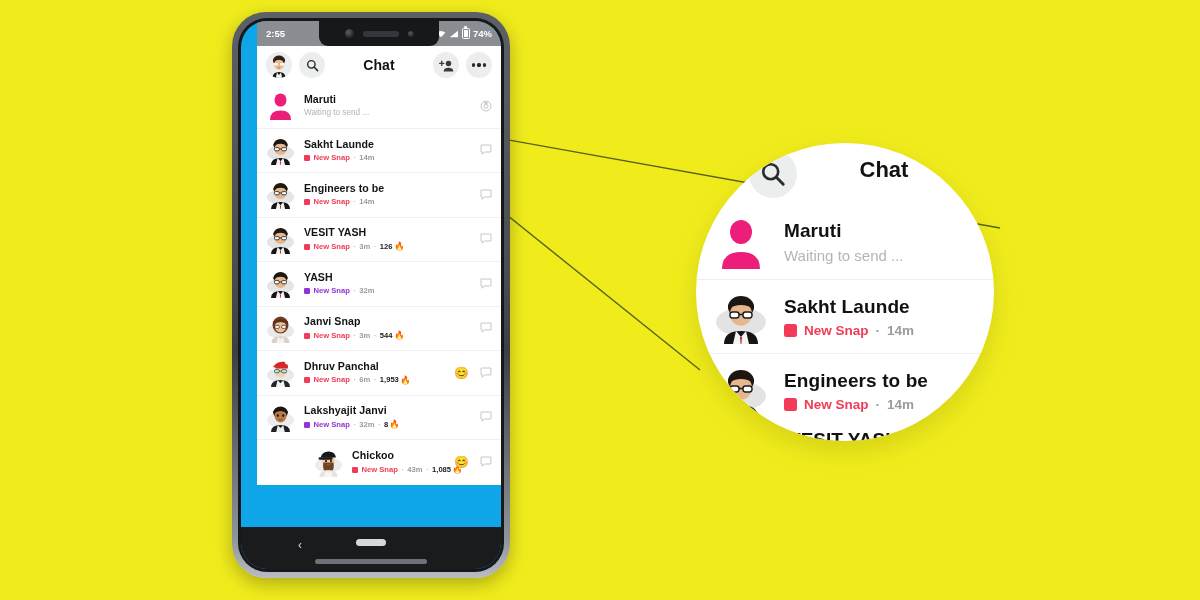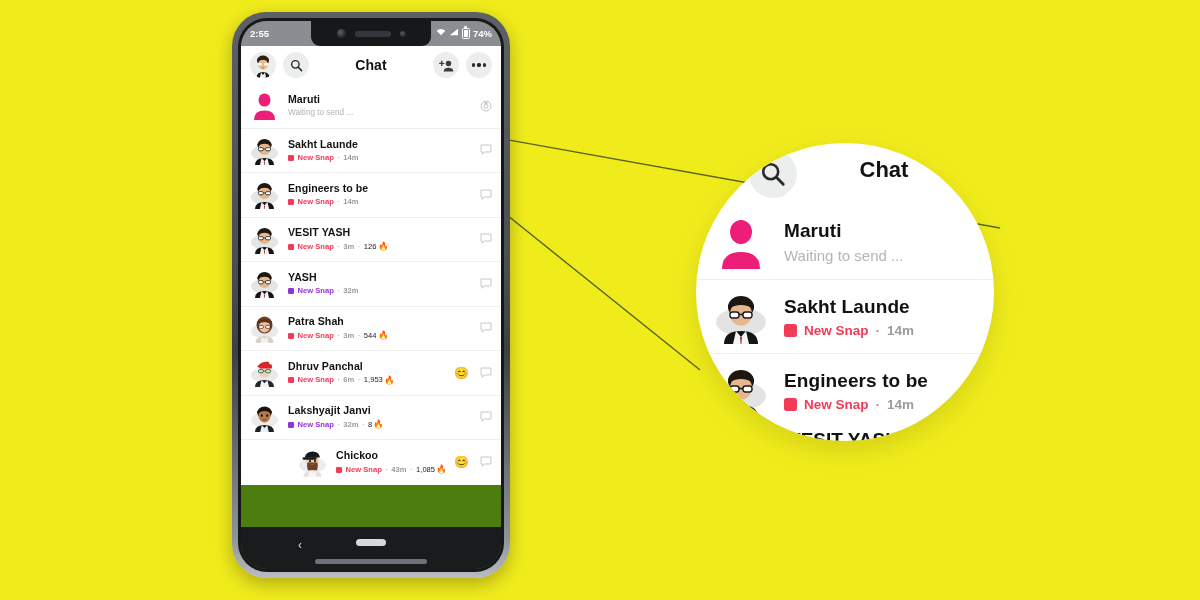--- a/index.html
+++ b/index.html
@@ -20,30 +20,30 @@
     background:linear-gradient(180deg,#5d6166 0%,#4a4e53 46%,#3c4045 60%,#8f939a 93%,#b9bcc2 100%);
     box-shadow:0 6px 18px rgba(0,0,0,.28);
     padding:0;box-sizing:border-box;
   }
   .phone-inner{
     position:absolute;left:6px;top:6px;right:6px;bottom:6px;
     border-radius:29px;background:#17181a;overflow:hidden;
   }
   .screen{
     position:absolute;left:3px;right:3px;top:3px;bottom:3px;
-    border-radius:26px;background:#4d7c0f;overflow:hidden;
+    border-radius:26px;background:#0ea5e9;overflow:hidden;padding-left:16px;
   }
 
   
   .statusbar{
     position:relative;height:25px;background:#8a8d92;color:#fff;
     display:flex;align-items:center;justify-content:space-between;
     padding:0 9px;box-sizing:border-box;font-size:9.5px;font-weight:700;
   }
-  .sb-right{display:flex;align-items:flex-start;gap:3px;}
+  .sb-right{display:flex;align-items:center;gap:3px;}
   .notch{
     position:absolute;left:50%;transform:translateX(-50%);top:0;
     width:120px;height:25px;background:#17181a;border-radius:0 0 9px 9px;
     display:flex;align-items:center;justify-content:center;gap:9px;
   }
   .cam-dot{width:9px;height:9px;border-radius:50%;
     background:radial-gradient(circle at 35% 35%,#5a5f66,#232529 70%);}
   .cam-dot.small{width:6px;height:6px;}
   .speaker{width:36px;height:6px;border-radius:3px;background:#33363b;}
   .wifi{width:10px;height:8px;}
@@ -87,21 +87,21 @@
   .row-name{
     font-size:10.6px;font-weight:700;color:#131313;line-height:1.25;
     white-space:nowrap;overflow:hidden;text-overflow:ellipsis;letter-spacing:.05px;
   }
   .row-sub{display:flex;align-items:center;gap:3.5px;margin-top:1.5px;
     font-size:7.6px;line-height:1.3;white-space:nowrap;}
   .sq{width:6px;height:6px;border-radius:1.3px;flex:0 0 auto;}
   .st{font-weight:700;}
   .dotsep{color:#9b9b9b;}
   .tm{color:#9b9b9b;font-weight:600;}
-  .streak{color:#1b1b1b;font-weight:400;}
+  .streak{color:#1b1b1b;font-weight:700;}
   .row-sub .placeholder{color:#b3b3b3;font-weight:400;font-size:8.2px;}
   .row-actions{display:flex;align-items:center;gap:11px;flex:0 0 auto;margin-left:6px;}
   .emoji{font-size:12px;line-height:1;}
   .ic{width:12px;height:12px;display:block;}
 
   
   .navbar{
     position:absolute;left:0;right:0;bottom:0;height:42px;background:#1a1b1d;
     display:flex;align-items:center;justify-content:center;
   }
@@ -375,21 +375,21 @@
                   <ellipse cx="14.5" cy="11" rx="8" ry="8.6" fill="#6b3e22"></ellipse>
                   <ellipse cx="14.5" cy="12.6" rx="5.6" ry="6" fill="#eabf97"></ellipse>
                   <path d="M7 10.8q7.5-5.6 15 0V7.6q-7.5-4.6-15 0z" fill="#5b331b"></path>
                   <rect x="8.8" y="11.4" width="4.6" height="3" rx="1.3" fill="#fff" stroke="#3a2414" stroke-width=".7"></rect>
                   <rect x="15.6" y="11.4" width="4.6" height="3" rx="1.3" fill="#fff" stroke="#3a2414" stroke-width=".7"></rect>
                   <path d="M5.5 29q0-7 9-7t9 7z" fill="#d8d2cc"></path>
                   <path d="M12 22.4l2.5 2.8 2.5-2.8 1.6 6.6h-8.2z" fill="#f2f2f2"></path>
                 </svg>
               </div>
               <div class="row-main">
-                <div class="row-name">Patra Shah</div>
+                <div class="row-name">Janvi Snap</div>
                 <div class="row-sub">
                   <span class="sq" style="background: rgb(242, 59, 87);"></span>
                   <span class="st" style="color: rgb(242, 59, 87);">New Snap</span>
                   <span class="dotsep">·</span>
                   <span class="tm">3m</span>
                   <span class="dotsep">·</span>
                   <span class="streak">544</span>
                   <span style="font-size: 8.5px; margin-left: -2px;">🔥</span>
                 </div>
               </div>

